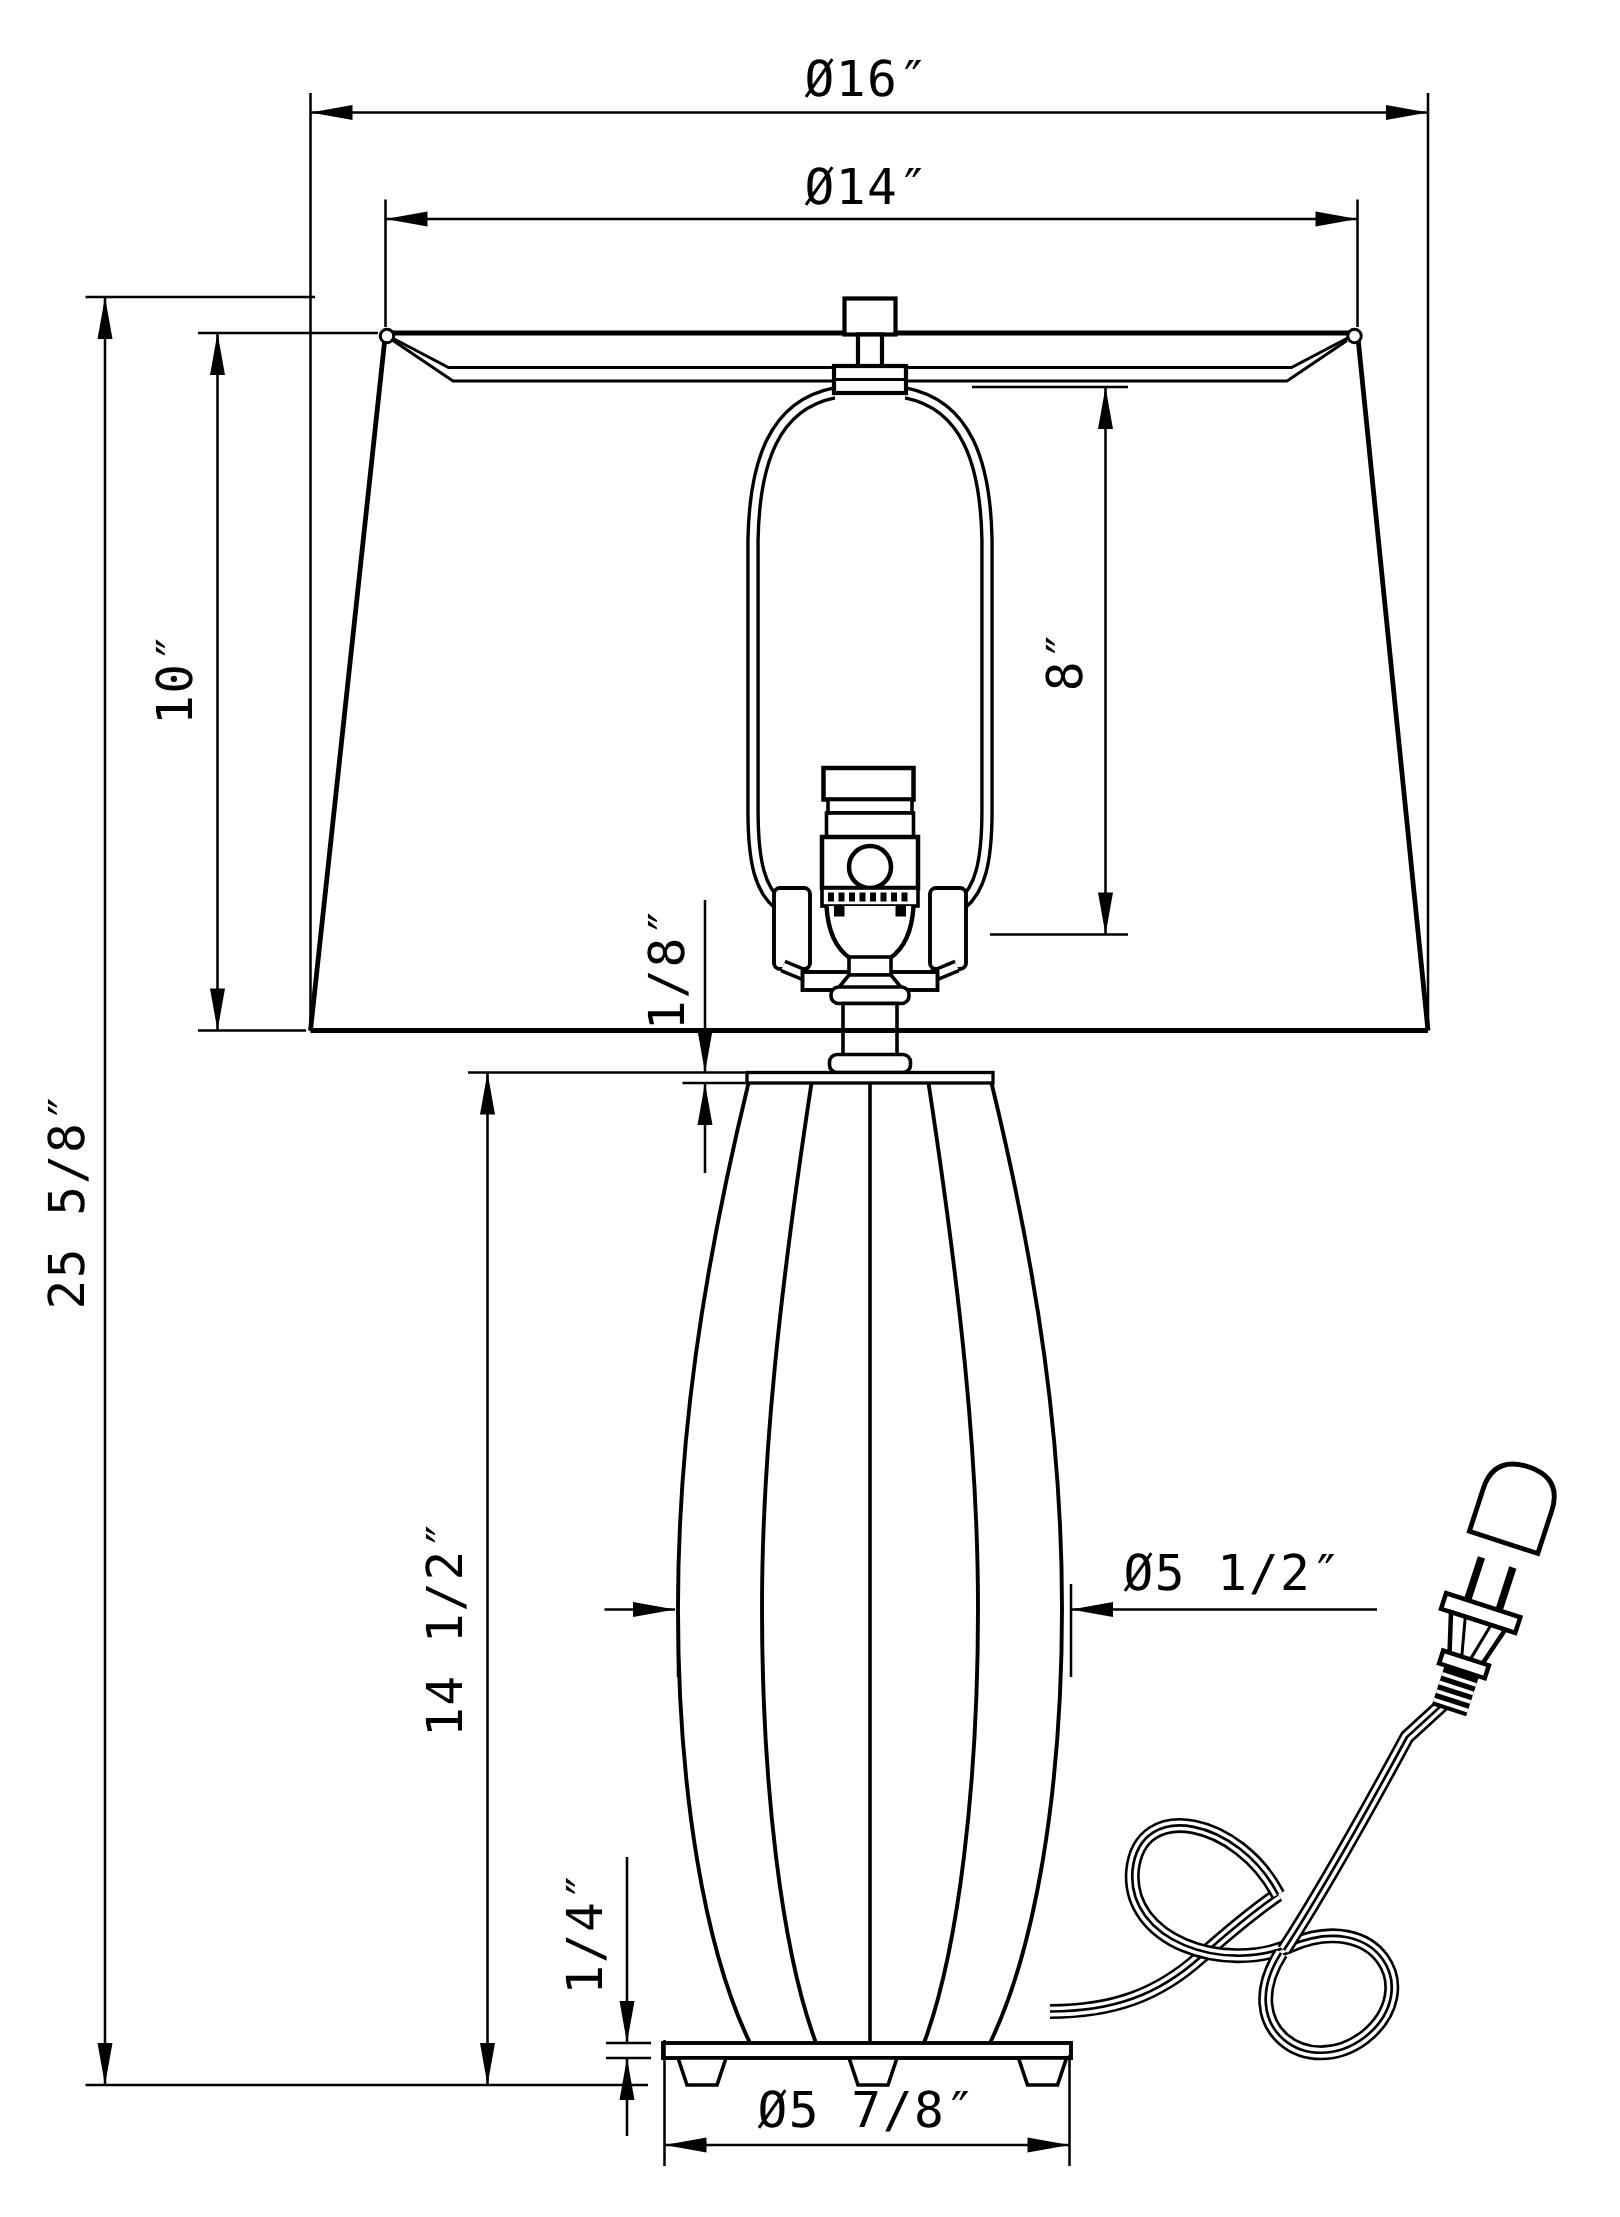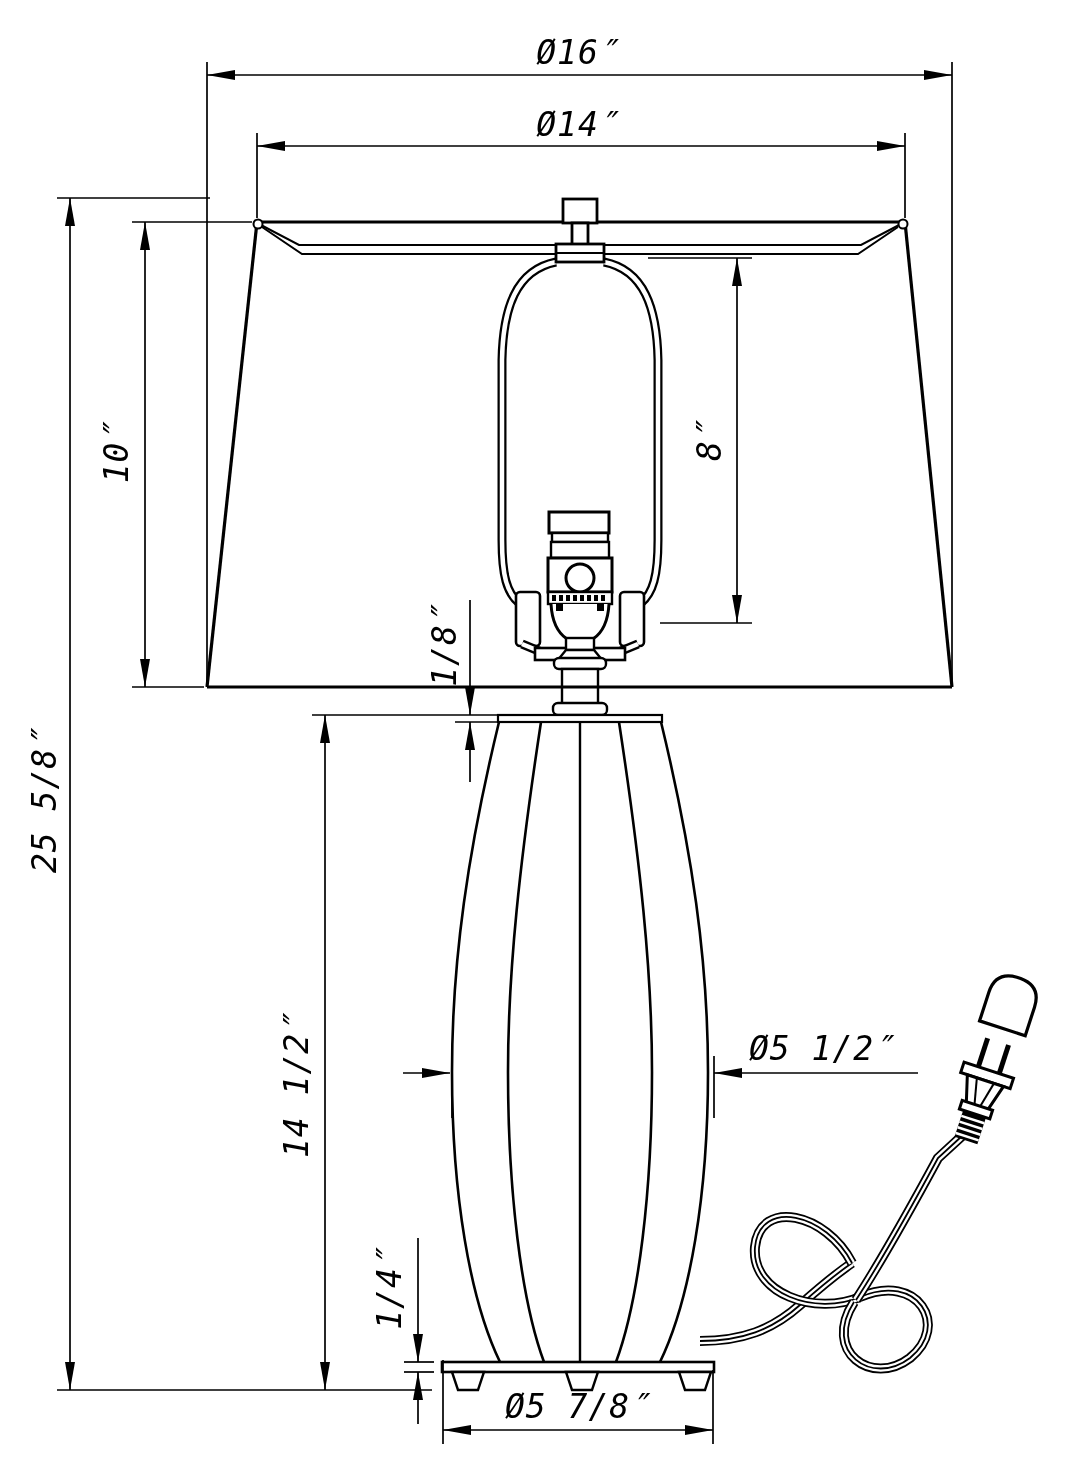--- a/index.html
+++ b/index.html
@@ -1,17 +1,17 @@
 <!DOCTYPE html>
 <html><head>
 <meta charset="utf-8">
 <style>
   html,body{margin:0;padding:0;background:#fff;}
   #page{width:1080px;height:1478px;background:#fff;position:relative;overflow:hidden;
-        font-family:"DejaVu Sans Mono", monospace;font-style:italic;}
+        font-family:"DejaVu Sans Mono", monospace;}
   svg{display:block;}
   text{fill:#000;font-family:"DejaVu Sans Mono", monospace;letter-spacing:1px;}
   .dim-label{font-size:33px;}
   .dim-line{stroke:#000;stroke-width:1.7;fill:none;}
   .obj{stroke:#000;fill:none;}
   .w{fill:#fff;stroke:#000;}
 </style>
 </head>
 <body>
 

